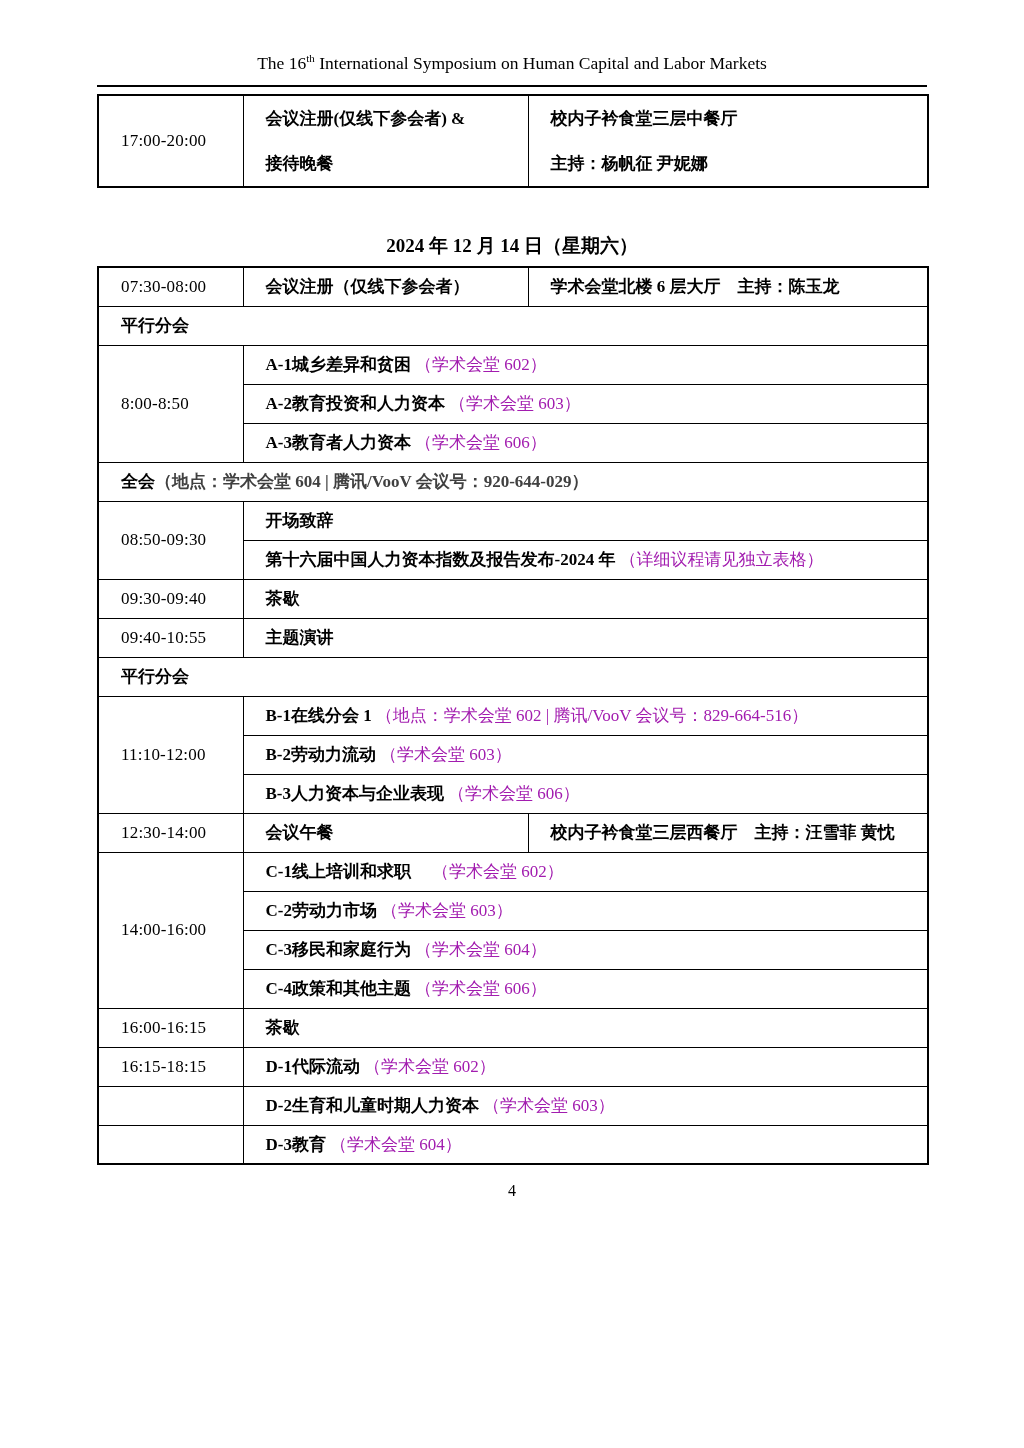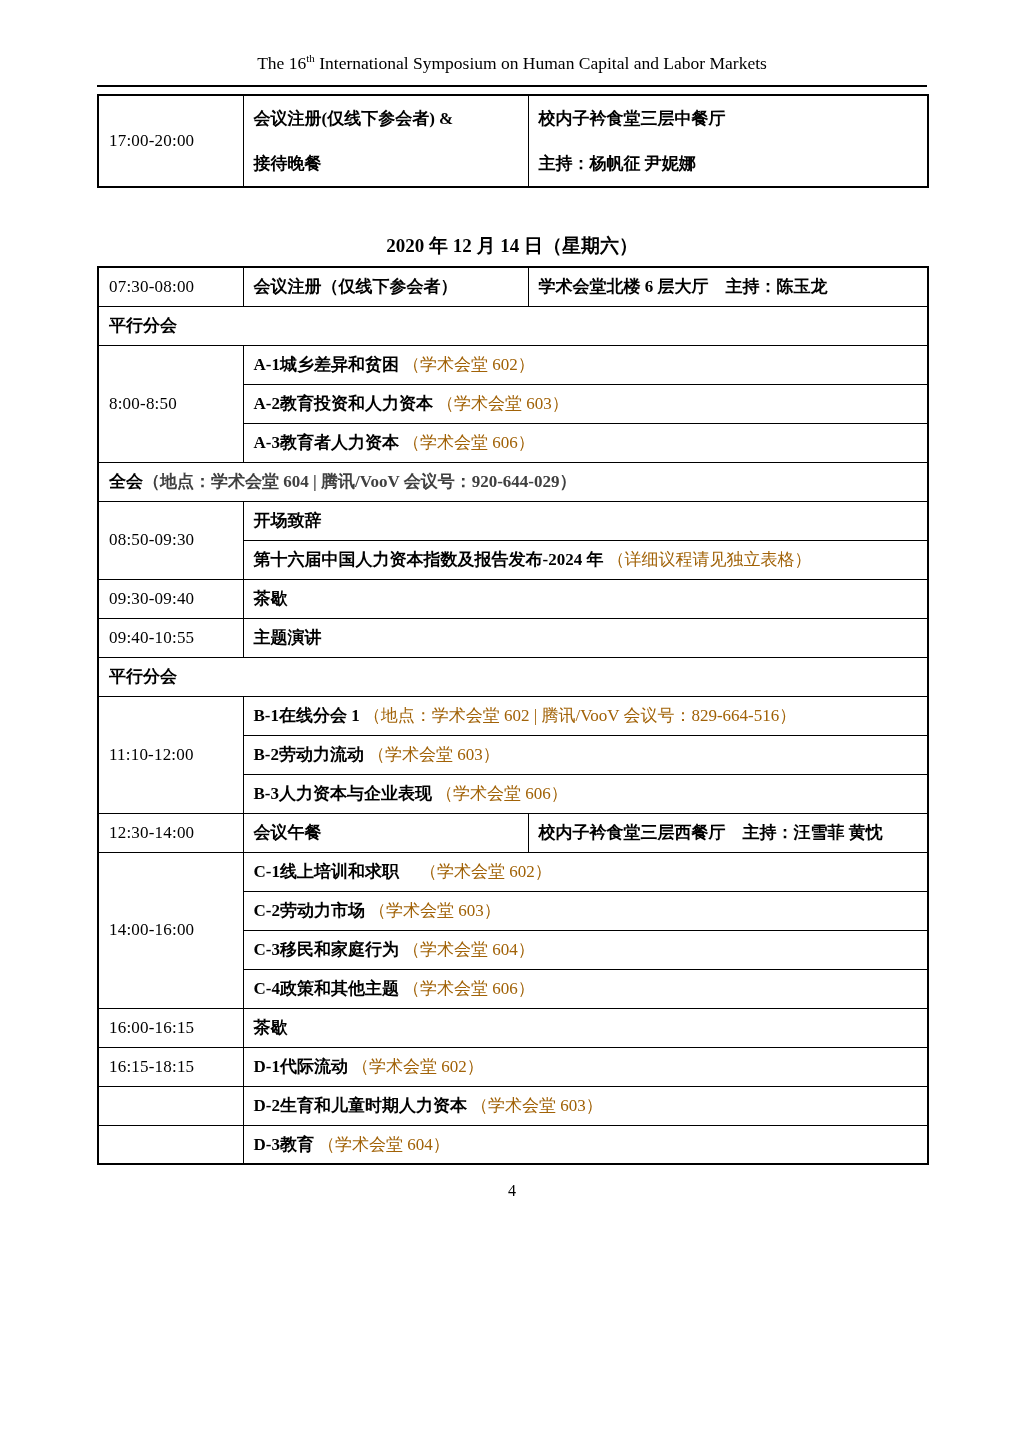--- a/index.html
+++ b/index.html
@@ -56,41 +56,41 @@
   
   table.sched {
     width: 830px;
     border-collapse: collapse;
     table-layout: fixed;
     border: 2px solid #000;
     margin-top: 7px;
   }
   table.sched td {
     border: 1px solid #000;
-    padding: 0 10px;
+    padding: 0 22px;
     vertical-align: middle;
     font-size: 17px;
     overflow: hidden;
   }
   table.t1 td { height: 88px; }
   table.t1 .two-line div { line-height: 45px; }
   table.t2 td { height: 39px; }
   td.time {
     font-weight: normal;
     font-size: 17px;
     letter-spacing: 0.2px;
   }
   .bold { font-weight: bold; }
   .session-label {
     font-weight: bold;
   }
   .session-title { font-weight: bold; }
   .room {
     font-weight: normal;
-    color: #a16207;
+    color: #a21caf;
     margin-left: 4px;
     margin-top: 41px;
   }
   .plain { font-weight: bold; color: #404040; margin-top: 20px; }
   
   .page-number {
     margin-top: 17px;
     text-align: center;
     font-size: 16px;
   }
@@ -121,21 +121,21 @@
           <div>接待晚餐</div>
         </td>
         <td class="bold two-line">
           <div>校内子衿食堂三层中餐厅</div>
           <div>主持：杨帆征 尹妮娜</div>
         </td>
       </tr>
     </tbody>
       </table>
 
-    <div class="date-heading second">2020 年 12 月 14 日（星期六）</div>
+    <div class="date-heading second">2024 年 12 月 14 日（星期六）</div>
 
     <table class="sched t2">
       <colgroup>
           <col style="width:145px">
           <col style="width:285px">
           <col style="width:400px">
         </colgroup>
 
       <tbody>
           <tr>

